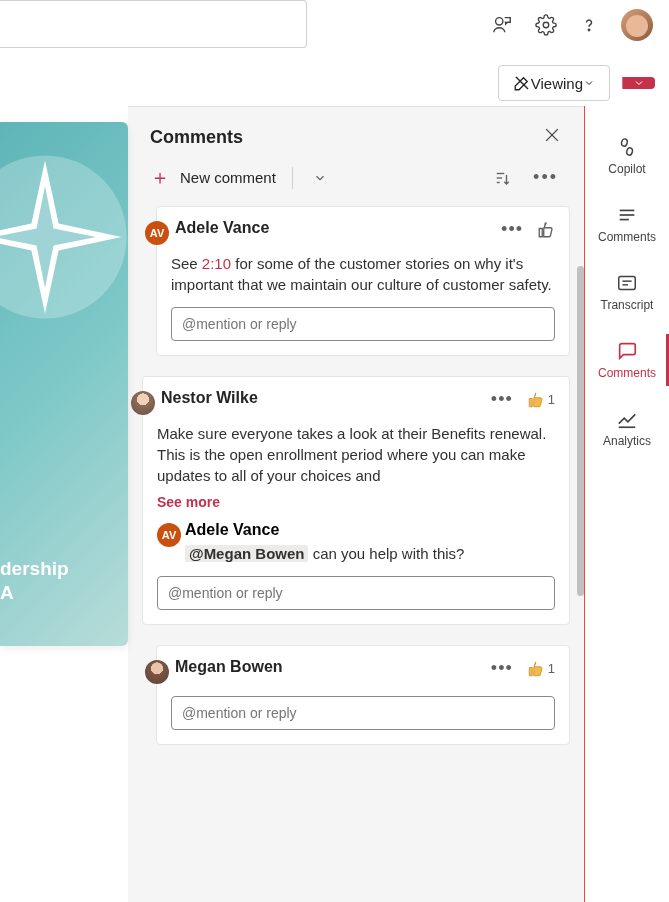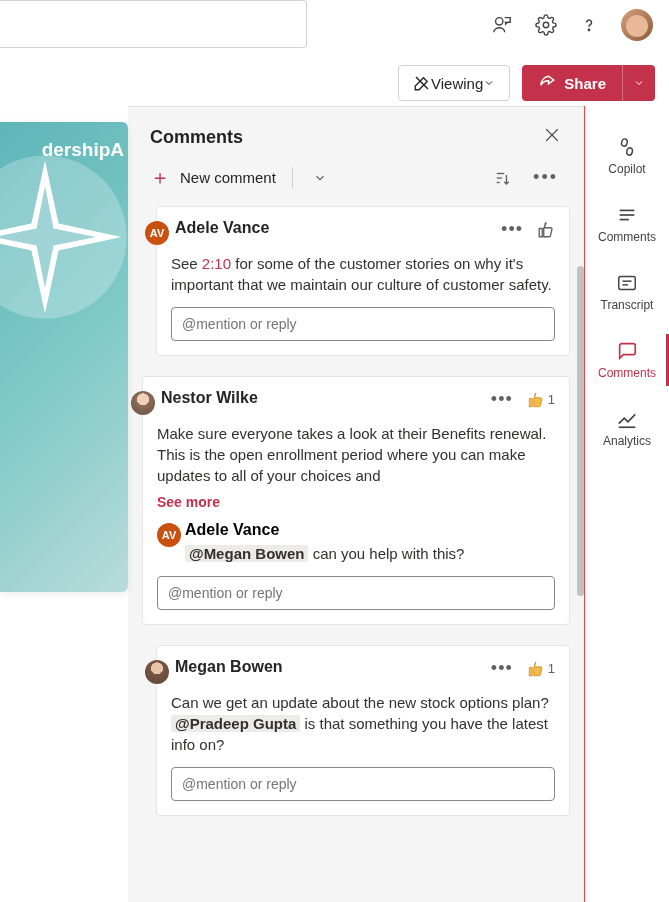--- a/index.html
+++ b/index.html
@@ -112,29 +112,29 @@
     .left-edge {
       width: 128px;
       position: relative;
       padding-top: 16px;
     }
     .doc-preview {
       position: absolute;
       left: 0;
       top: 16px;
       width: 128px;
-      height: 470px;
+      height: 524px;
       background: linear-gradient(135deg, #5eb5b8 0%, #7fc9c8 50%, #b8dcd9 100%);
       border-top-right-radius: 6px;
       border-bottom-right-radius: 6px;
       box-shadow: 0 2px 8px rgba(0,0,0,0.08);
       overflow: hidden;
       color: #fff;
       display:flex;
-      flex-direction:row;
+      flex-direction:column;
       justify-content:flex-end;
       padding:16px 4px 40px 0;
       text-align:right;
     }
     .doc-preview .shape {
       position:absolute;
       top: 30px;
       left: -40px;
       width: 170px;
       height: 170px;
@@ -401,26 +401,20 @@
     <svg width="18" height="18" viewBox="0 0 24 24" fill="none" stroke="currentColor" stroke-width="1.8">
       <path d="M14 5l5 5L8 21H3v-5L14 5z"></path>
         <line x1="4" y1="4" x2="20" y2="20"></line>
     </svg>
     <span>Viewing</span>
     <svg width="12" height="12" viewBox="0 0 24 24" fill="none" stroke="currentColor" stroke-width="2">
         <polyline points="6 9 12 15 18 9"></polyline>
       </svg>
   </button>
   <div class="share-group">
-    <button class="share-btn">
-      <svg width="18" height="18" viewBox="0 0 24 24" fill="none" stroke="currentColor" stroke-width="2">
-        <path d="M14 3l7 5-7 5V9c-5 0-8 2-10 6 0-7 5-11 10-12V3z"></path>
-      </svg>
-      <span>Share</span>
-    </button>
     <button class="share-dropdown">
       <svg width="12" height="12" viewBox="0 0 24 24" fill="none" stroke="currentColor" stroke-width="2">
           <polyline points="6 9 12 15 18 9"></polyline>
         </svg>
     </button>
   </div>
 </div>
 
 <div class="content-area">
 
@@ -526,23 +520,20 @@
           <div class="comment-actions">
             <span class="comment-more">•••</span>
             <div class="like-group">
               <svg width="18" height="18" viewBox="0 0 24 24" fill="#f7b84a" stroke="#c78a20" stroke-width="1">
                 <path d="M7 10v11H3V10h4zm4-7l-1 6h8a2 2 0 0 1 2 2l-2 8a2 2 0 0 1-2 2H9V10l3-7z"></path>
               </svg>
               <span class="like-count">1</span>
             </div>
           </div>
         </div>
-        <div class="comment-body">
-          <span>Can we get an update about the new stock options plan? </span><span class="mention">@Pradeep Gupta</span><span> is that something you have the latest info on?</span>
-        </div>
         <input class="reply-input" placeholder="@mention or reply" style="">
       </div>
 
     </div>
   </div>
 
   <div class="rightbar">
     <div class="rightbar-item">
       <svg width="22" height="22" viewBox="0 0 24 24" fill="none" stroke="currentColor" stroke-width="1.6">
         <path d="M8 4c4 0 4 8 0 8s-4-8 0-8z" transform="rotate(15 12 12)"></path>

